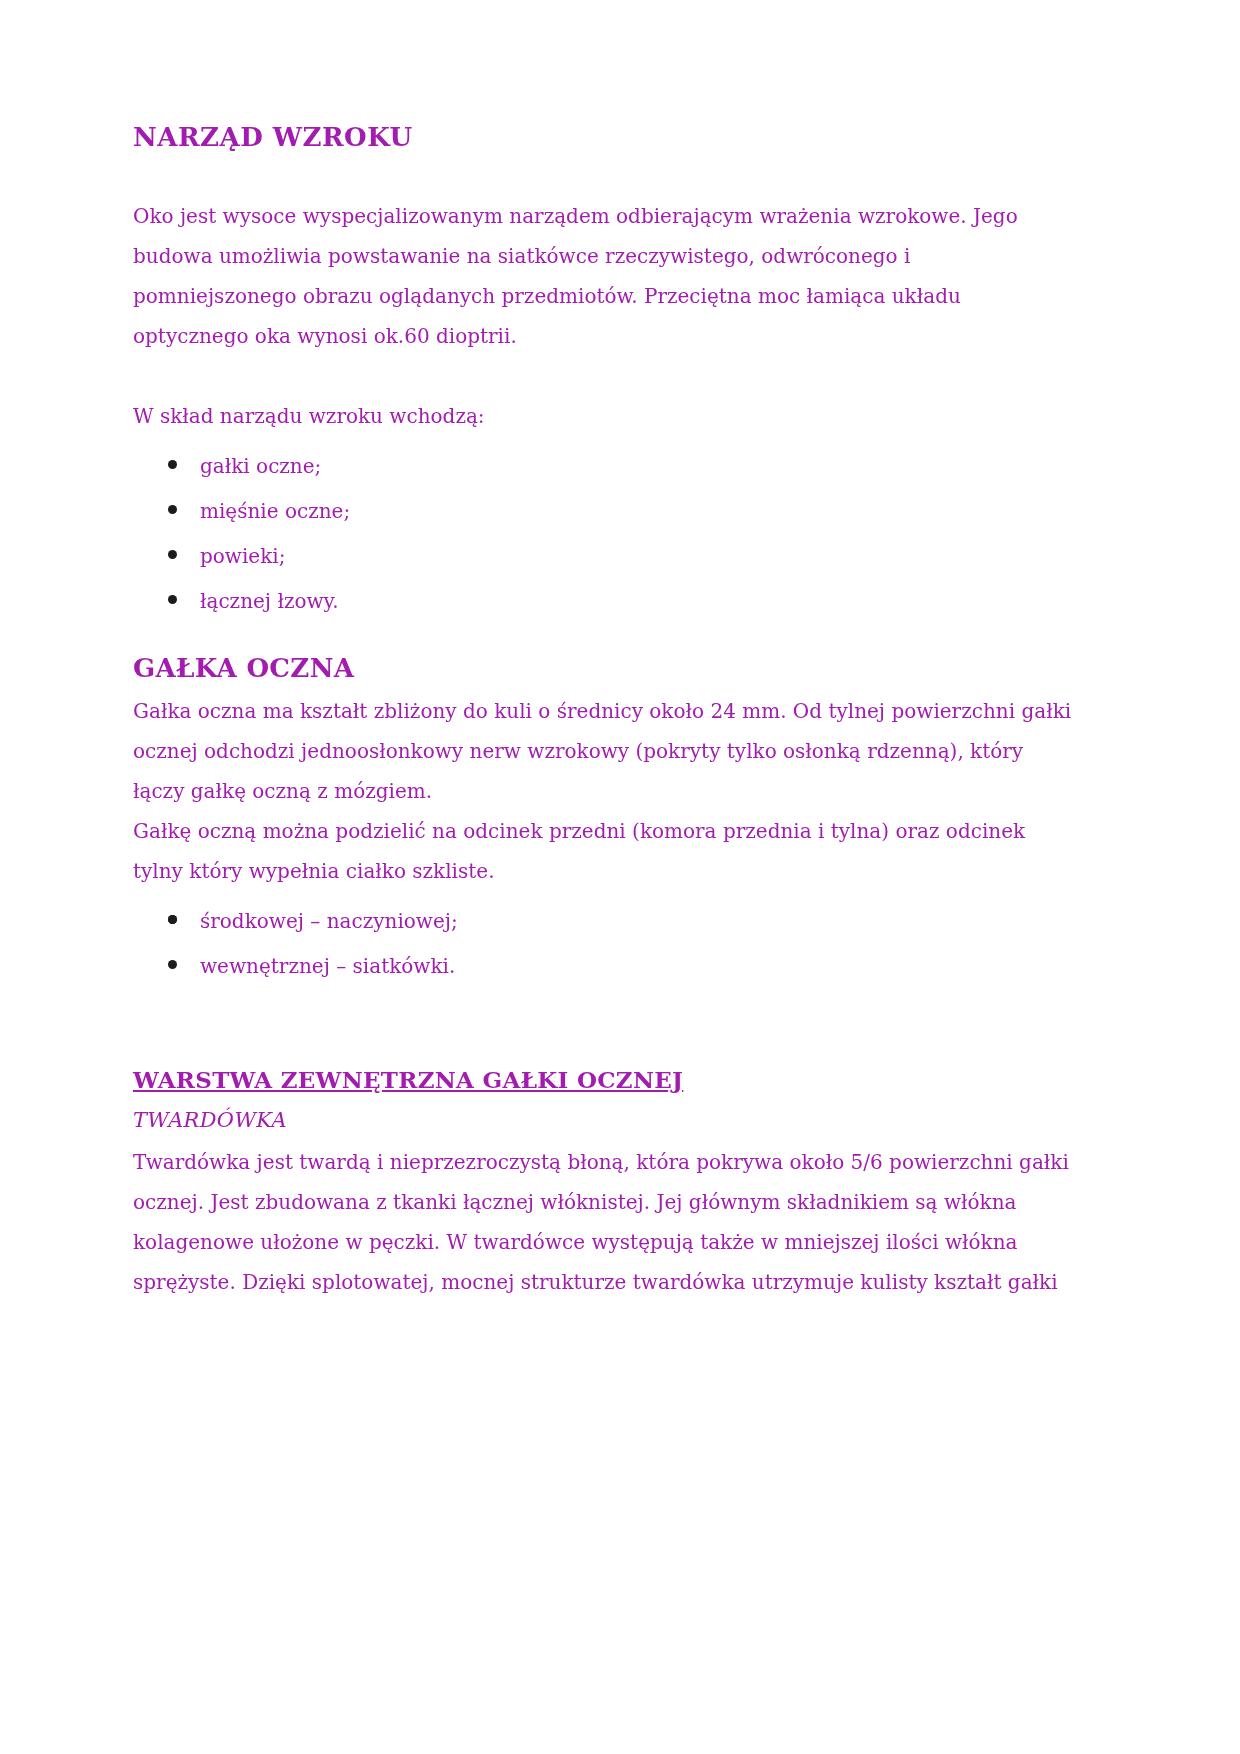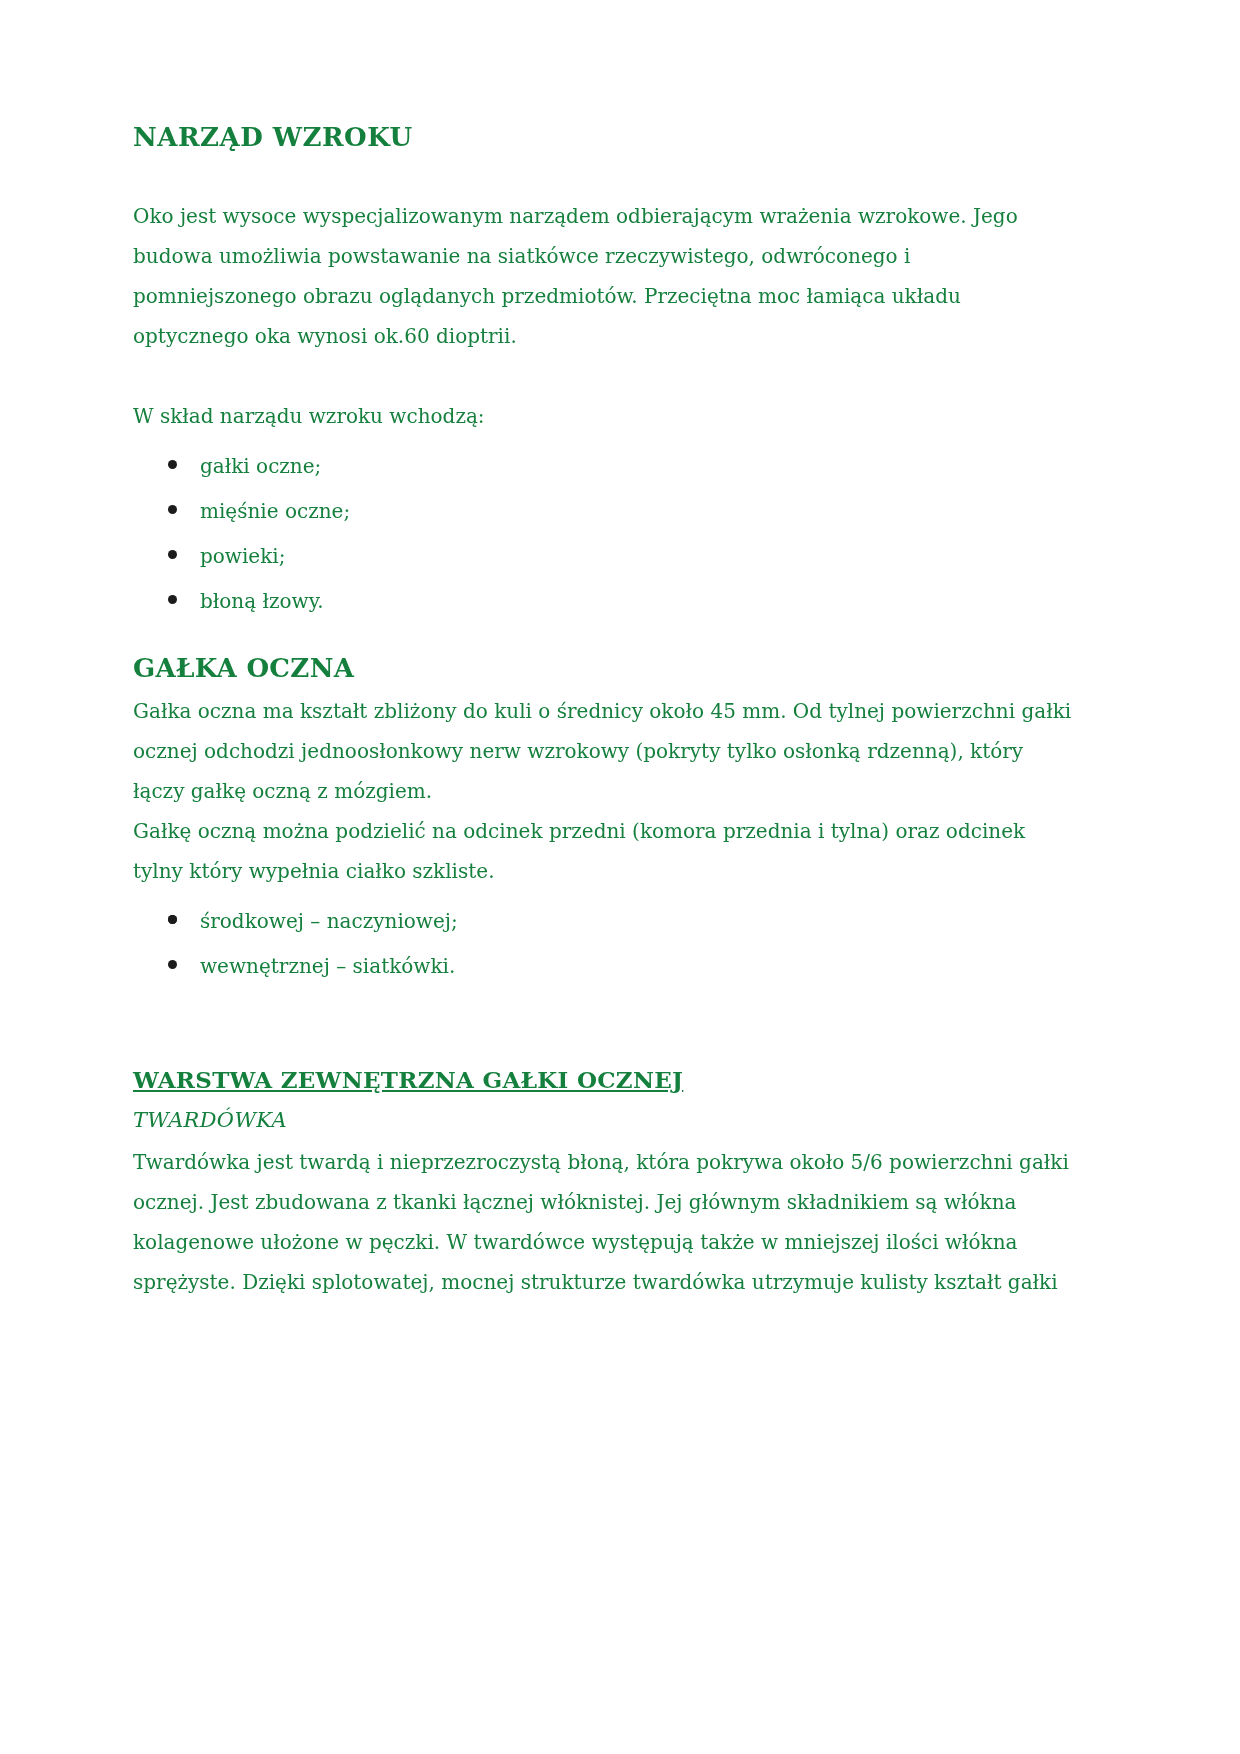--- a/index.html
+++ b/index.html
@@ -9,21 +9,21 @@
   }
   .page {
     position: relative;
     width: 1240px;
     height: 1754px;
     margin: 0 auto;
     background: #ffffff;
     box-sizing: border-box;
     padding: 122px 160px 60px 133px;
     font-family: "DejaVu Serif", "Liberation Serif", serif;
-    color: #15803d;
+    color: #a21caf;
     overflow: hidden;
   }
   .doc-title {
     font-size: 26px;
     font-weight: bold;
     letter-spacing: 0.5px;
     margin: 0 0 44px 0;
   }
   .para {
     font-size: 20px;
@@ -99,27 +99,27 @@
     <li>
       <span class="bullet"></span>
       <span>mięśnie oczne;</span>
     </li>
     <li>
       <span class="bullet"></span>
       <span>powieki;</span>
     </li>
     <li>
       <span class="bullet"></span>
-      <span>błoną łzowy.</span>
+      <span>łącznej łzowy.</span>
     </li>
   </ul>
 
   <h2 class="section-heading">GAŁKA OCZNA</h2>
 
-  <p class="para">Gałka oczna ma kształt zbliżony do kuli o średnicy około 45 mm. Od tylnej powierzchni gałki ocznej odchodzi jednoosłonkowy nerw wzrokowy (pokryty tylko osłonką rdzenną), który łączy gałkę oczną z mózgiem.</p>
+  <p class="para">Gałka oczna ma kształt zbliżony do kuli o średnicy około 24 mm. Od tylnej powierzchni gałki ocznej odchodzi jednoosłonkowy nerw wzrokowy (pokryty tylko osłonką rdzenną), który łączy gałkę oczną z mózgiem.</p>
   <p class="para">Gałkę oczną można podzielić na odcinek przedni (komora przednia i tylna) oraz odcinek tylny który wypełnia ciałko szkliste.</p>
 
   <ul class="bullet-list">
     <li>
       <span class="bullet"></span>
     </li>
     <li>
       <span class="bullet"></span>
       <span>środkowej – naczyniowej;</span>
     </li>

